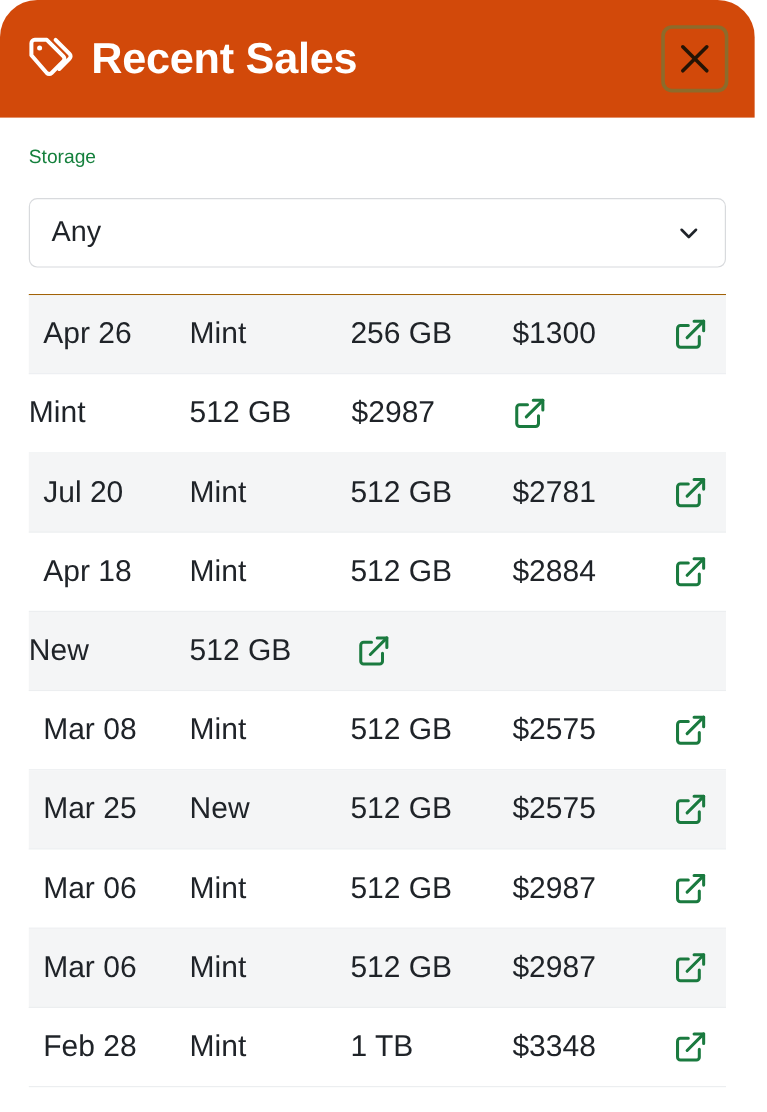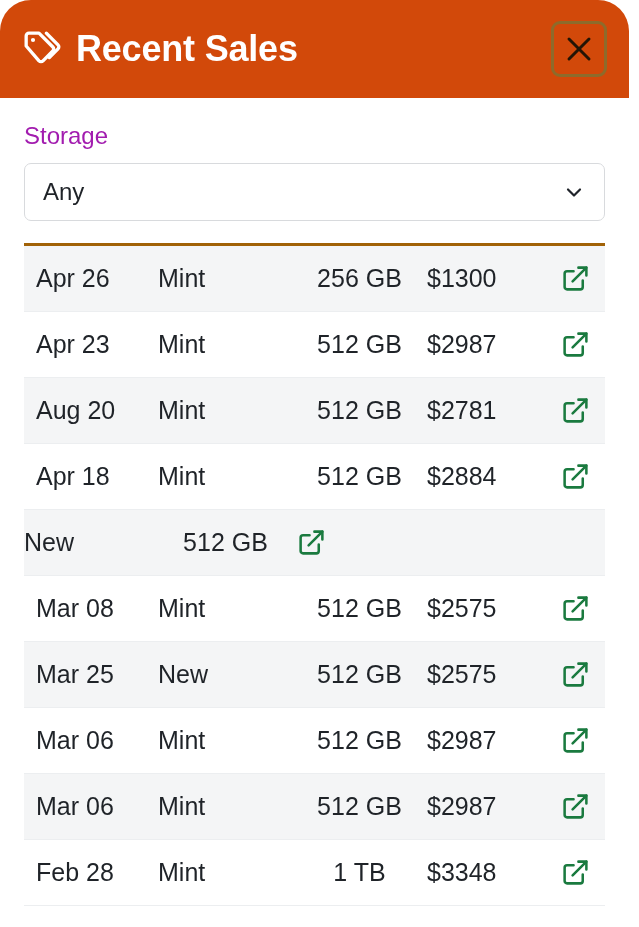--- a/index.html
+++ b/index.html
@@ -74,24 +74,24 @@
     height: 30px;
     display: block;
     color: #241405;
   }
 
   
   .filter-section {
     padding: 24px 24px 0 24px;
   }
   .filter-label {
-    font-size: 24px;
-    color: #a21caf;
+    font-size: 16px;
+    color: #15803d;
     line-height: 1.2;
-    margin-bottom: 12px;
+    margin-bottom: 24px;
   }
   .select-wrap {
     position: relative;
     height: 58px;
     border: 1px solid #d8dadd;
     border-radius: 7px;
     background: #ffffff;
     display: flex;
     align-items: center;
     padding: 0 18px;
@@ -107,42 +107,42 @@
     width: 24px;
     height: 24px;
     display: block;
     color: #20242a;
     flex: 0 0 auto;
   }
 
   
   .table {
     margin: 22px 24px 0 24px;
-    border-top: 3px solid #a16207;
+    border-top: 1px solid #a16207;
   }
   .row {
     display: flex;
     align-items: center;
     height: 66px;
     border-bottom: 1px solid #eceef0;
     background: #ffffff;
     cursor: pointer;
   }
   .row.alt {
     background: #f4f5f6;
   }
   .cell {
     font-size: 25px;
     color: #1f2328;
     line-height: 1;
     white-space: nowrap;
   }
   .cell-date   { width: 134px; padding-left: 12px; }
   .cell-cond   { width: 134px; }
-  .cell-stor   { width: 135px; text-align: center; }
+  .cell-stor   { width: 135px; }
   .cell-price  { width: 130px; }
   .cell-link {
     flex: 1 1 auto;
     display: flex;
     align-items: center;
     justify-content: flex-start;
     padding-left: 4px;
   }
   .extlink-icon {
     width: 29px;
@@ -200,36 +200,35 @@
       <span>
         <svg class="extlink-icon" viewBox="0 0 24 24" fill="none" stroke="currentColor" stroke-width="2.1" stroke-linecap="round" stroke-linejoin="round">
           <path d="M18 13.6V19A2 2 0 0 1 16 21H5A2 2 0 0 1 3 19V8A2 2 0 0 1 5 6h5.4"></path>
           <polyline points="14.4 3 21 3 21 9.6"></polyline>
           <line x1="9.6" y1="14.4" x2="21" y2="3"></line>
         </svg>
       </span>
     </div>
   </div>
       <div class="row">
-    <div class="cell cell-date">Apr 23</div>
     <div class="cell cell-cond">Mint</div>
     <div class="cell cell-stor">512 GB</div>
     <div class="cell cell-price">$2987</div>
     <div class="cell cell-link">
       <span>
         <svg class="extlink-icon" viewBox="0 0 24 24" fill="none" stroke="currentColor" stroke-width="2.1" stroke-linecap="round" stroke-linejoin="round">
           <path d="M18 13.6V19A2 2 0 0 1 16 21H5A2 2 0 0 1 3 19V8A2 2 0 0 1 5 6h5.4"></path>
           <polyline points="14.4 3 21 3 21 9.6"></polyline>
           <line x1="9.6" y1="14.4" x2="21" y2="3"></line>
         </svg>
       </span>
     </div>
   </div>
       <div class="row alt">
-    <div class="cell cell-date">Aug 20</div>
+    <div class="cell cell-date">Jul 20</div>
     <div class="cell cell-cond">Mint</div>
     <div class="cell cell-stor">512 GB</div>
     <div class="cell cell-price">$2781</div>
     <div class="cell cell-link">
       <span>
         <svg class="extlink-icon" viewBox="0 0 24 24" fill="none" stroke="currentColor" stroke-width="2.1" stroke-linecap="round" stroke-linejoin="round">
           <path d="M18 13.6V19A2 2 0 0 1 16 21H5A2 2 0 0 1 3 19V8A2 2 0 0 1 5 6h5.4"></path>
           <polyline points="14.4 3 21 3 21 9.6"></polyline>
           <line x1="9.6" y1="14.4" x2="21" y2="3"></line>
         </svg>

